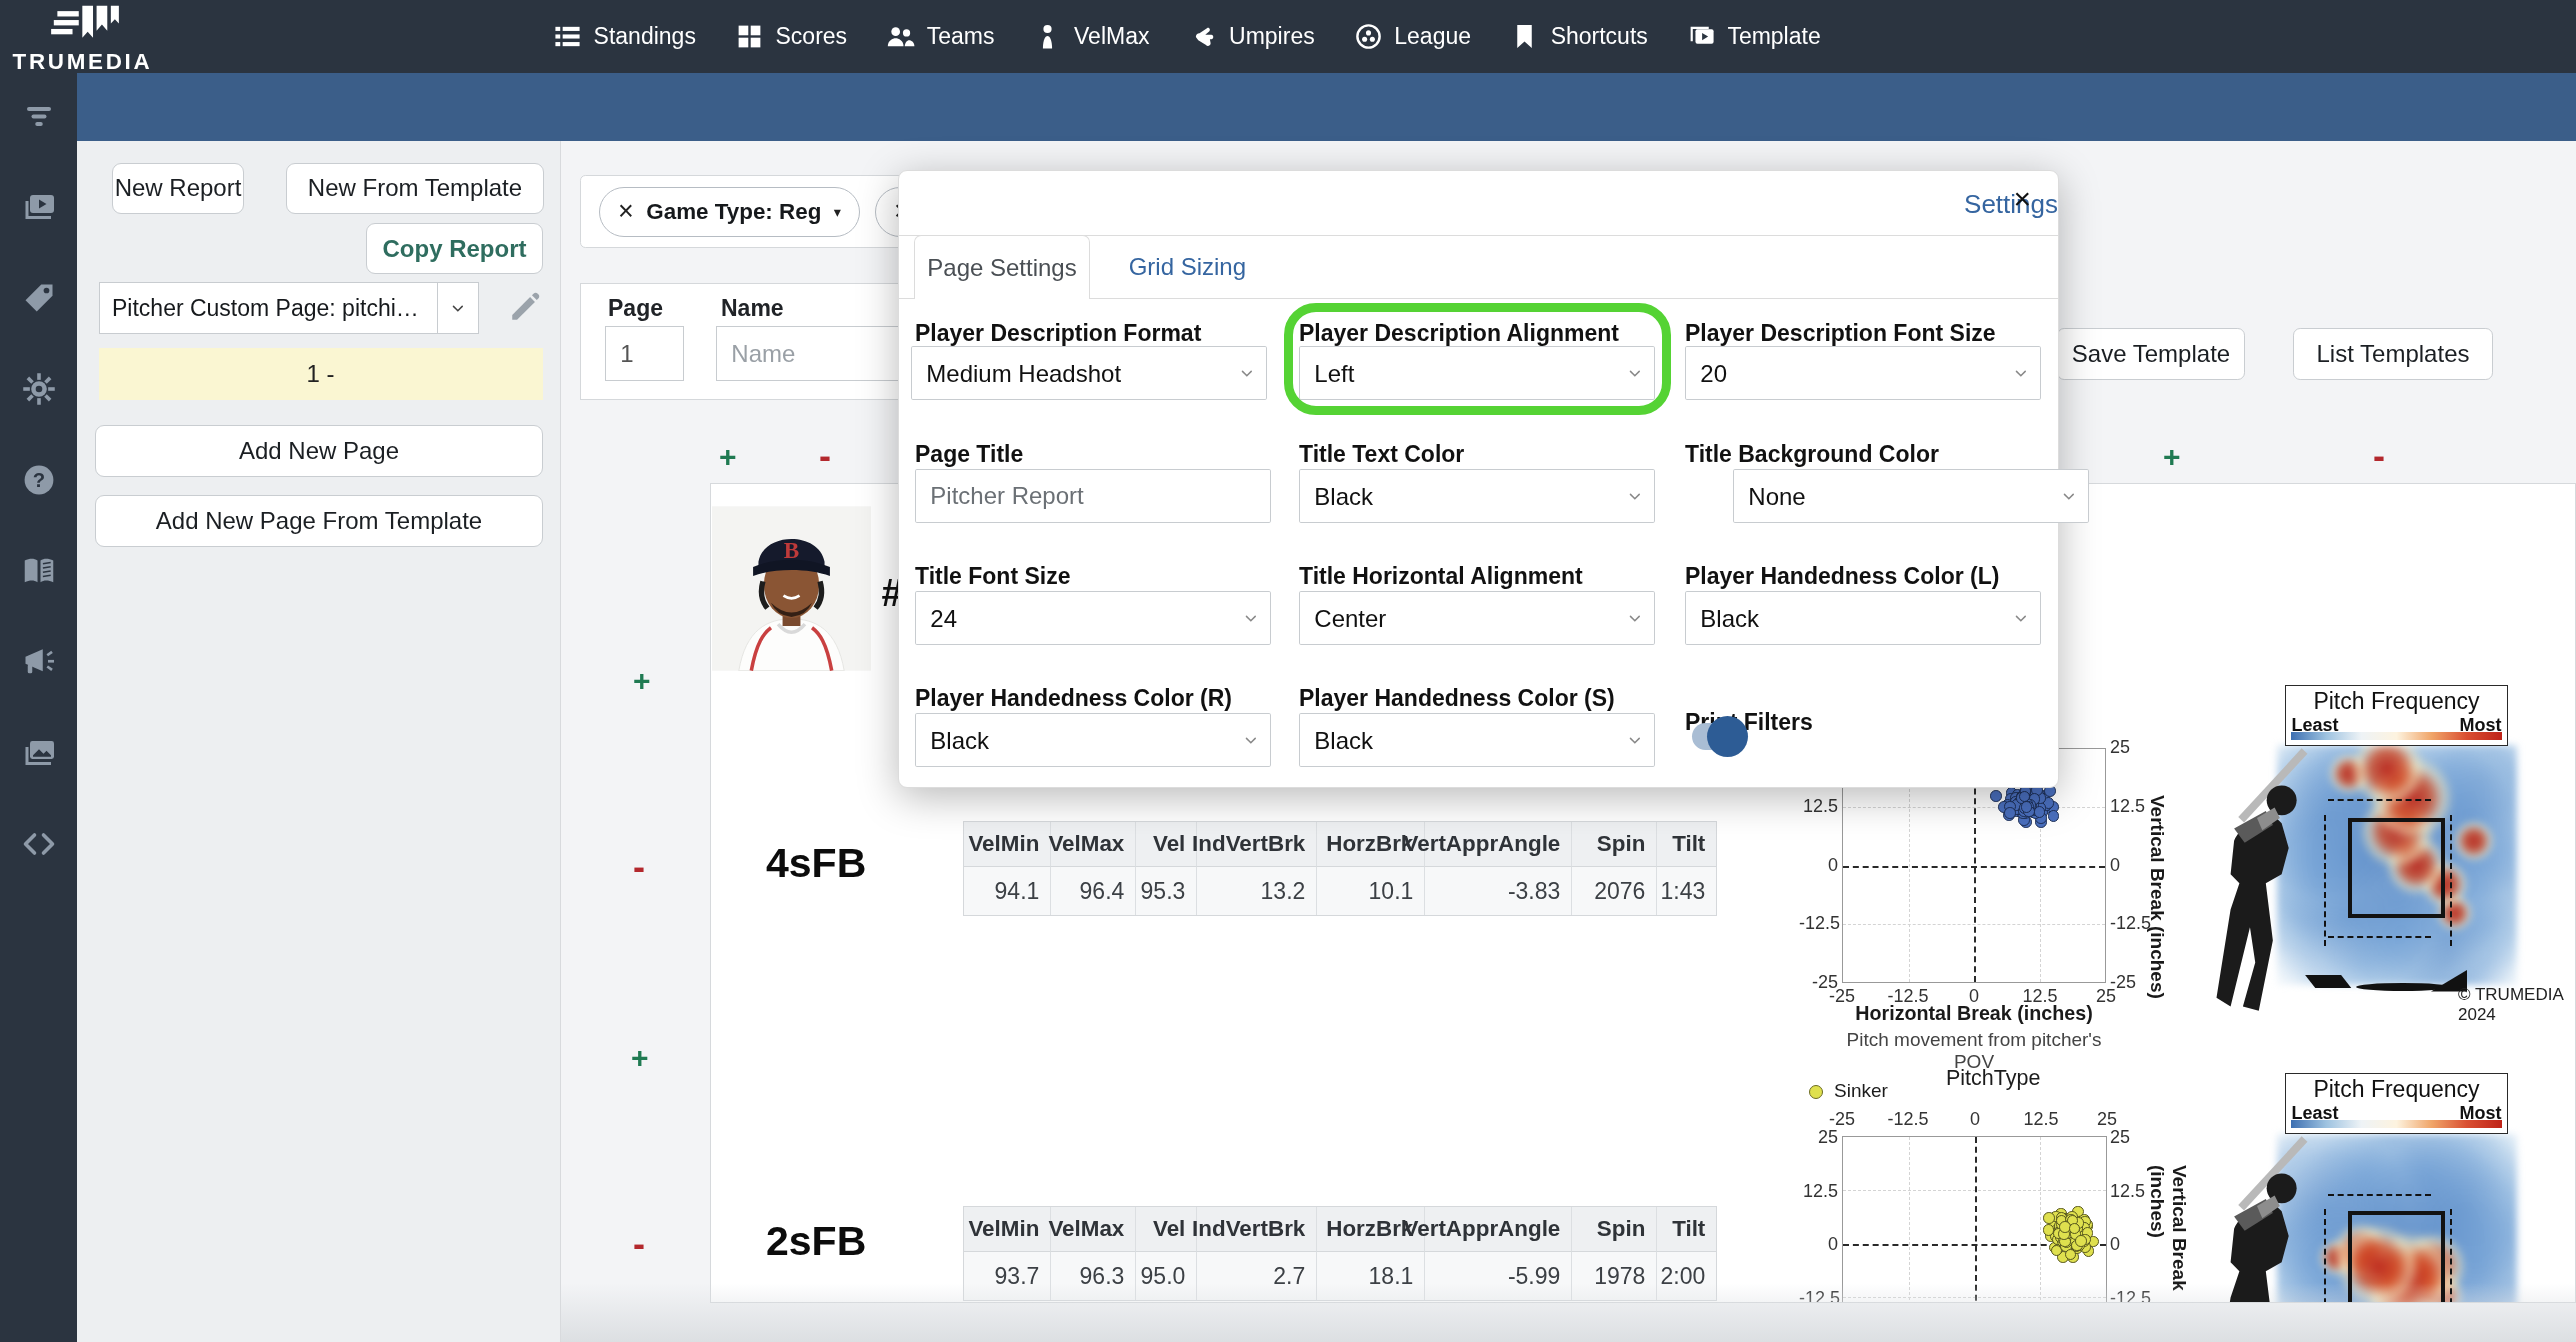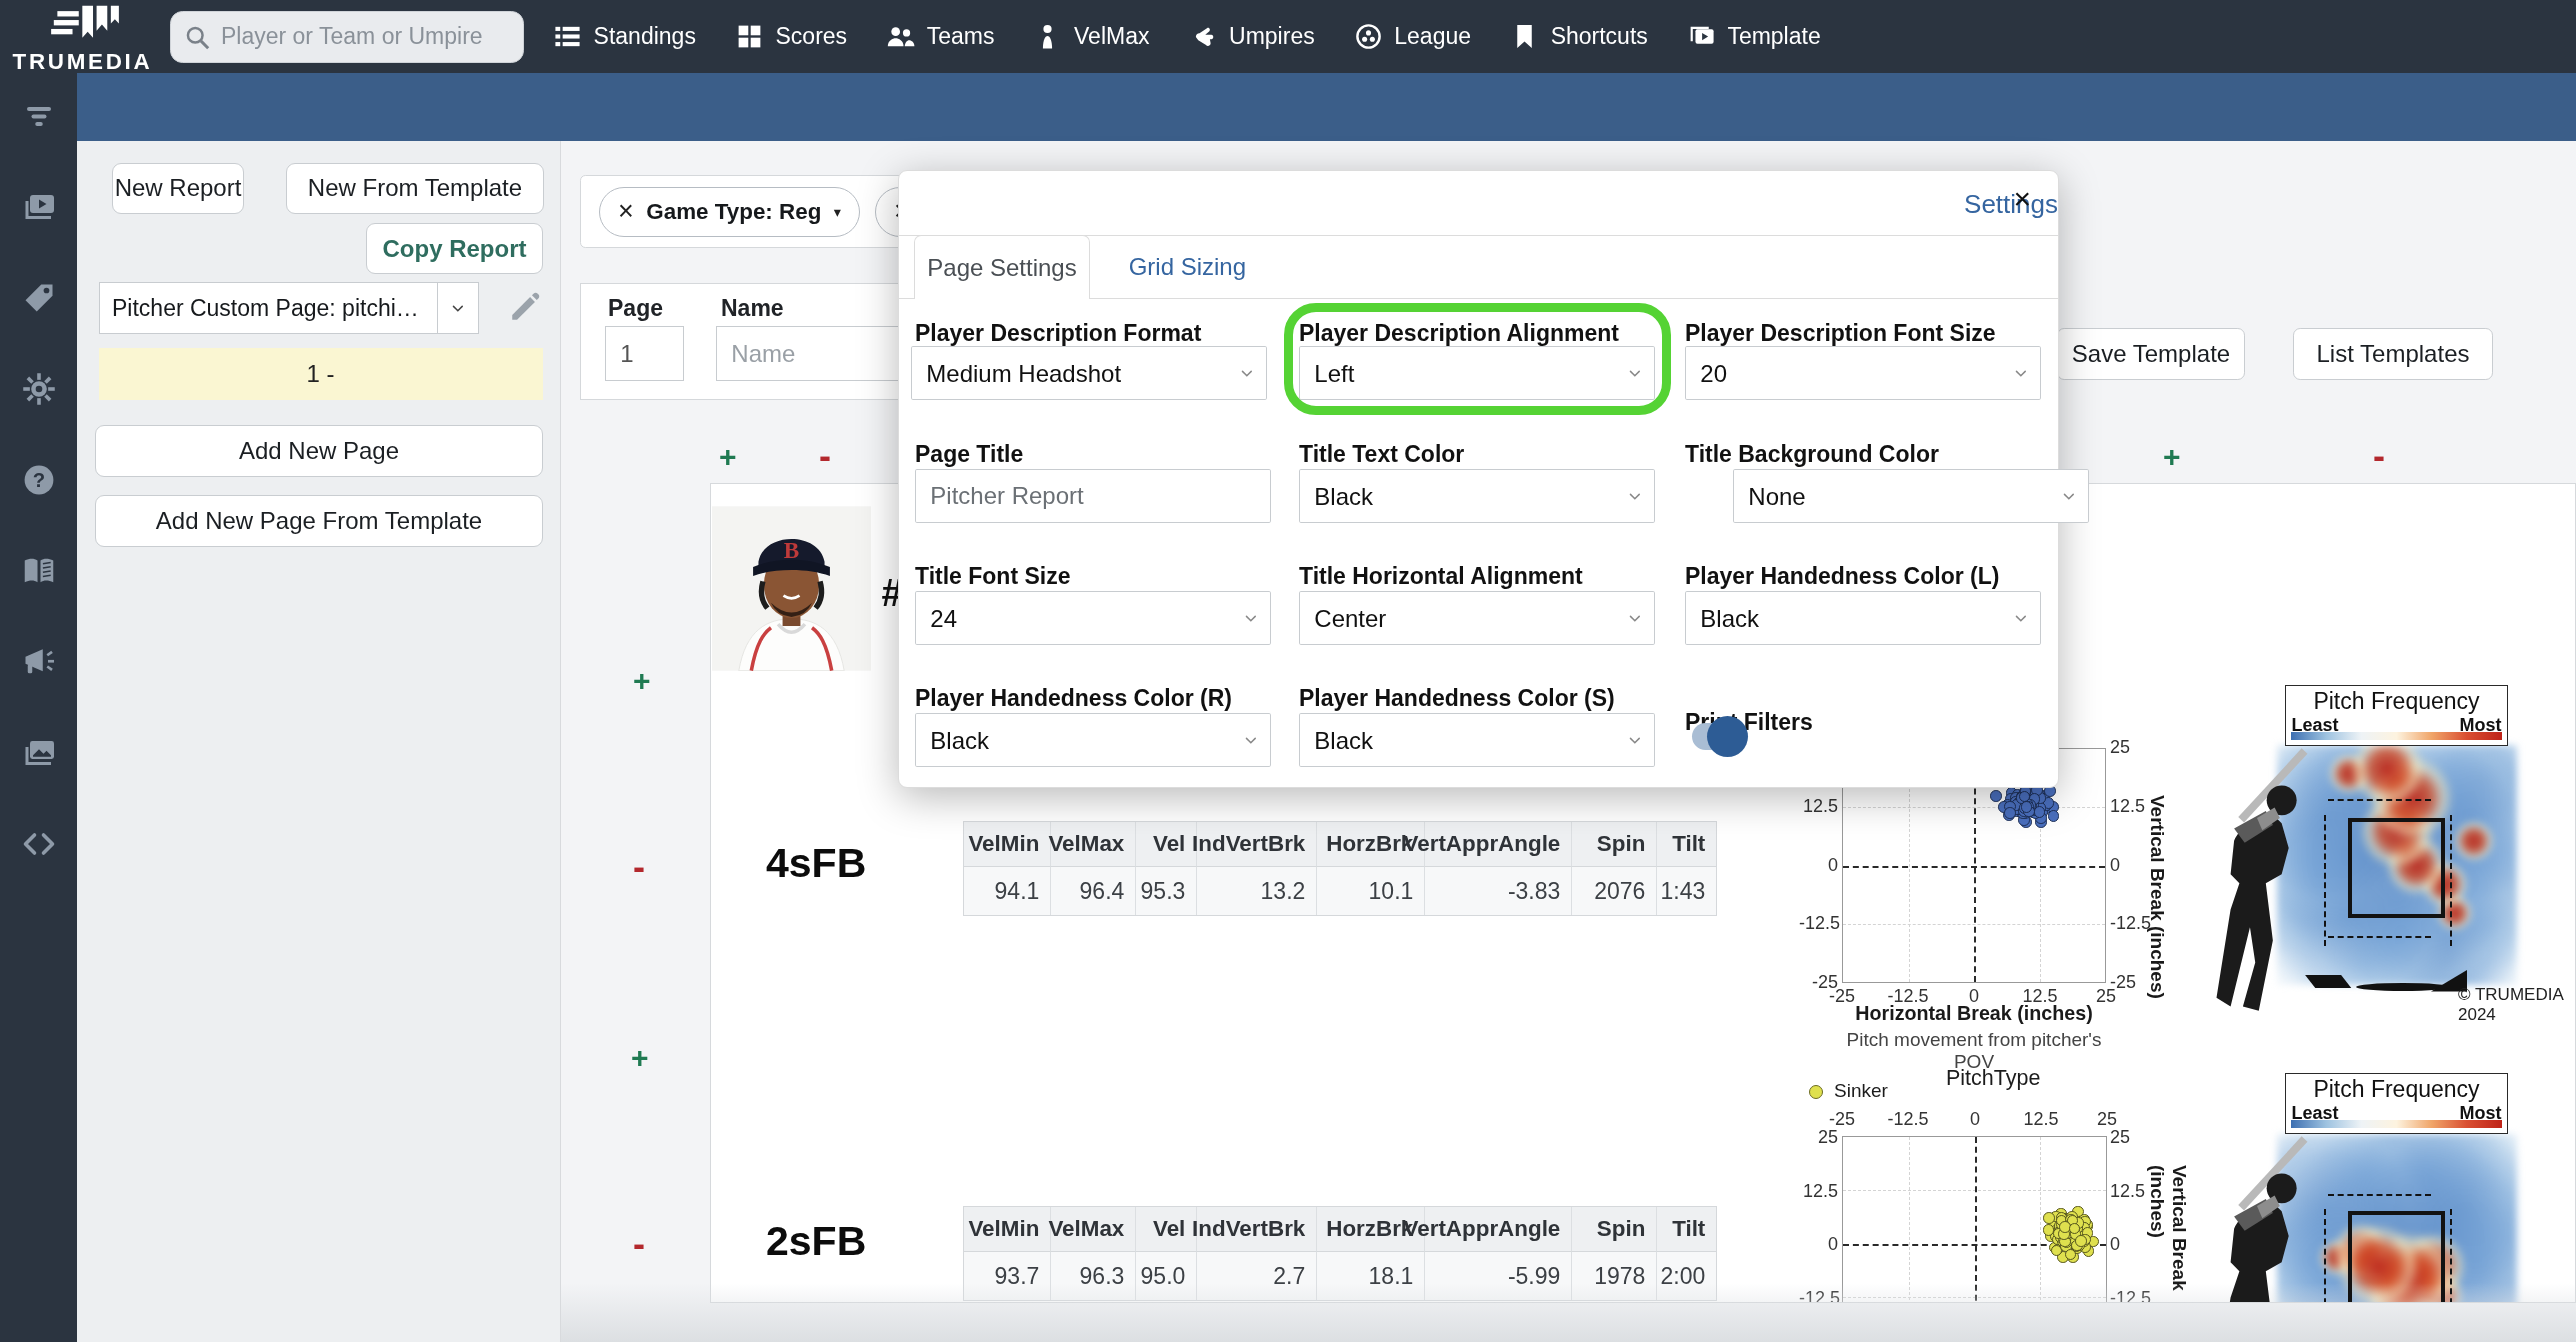--- a/index.html
+++ b/index.html
@@ -155,29 +155,20 @@
         <svg width="70" height="41" viewBox="0 0 78 46" fill="#fff">
           <rect x="8" y="8" width="24" height="6"></rect>
             <rect x="4" y="18" width="28" height="6"></rect>
             <rect x="1" y="28" width="24" height="6"></rect>
           <path d="M36 2h12v36l-6-7-6 7z"></path>
             <path d="M52 2h12v28l-6-7-6 7z"></path>
             <path d="M68 2h9v20l-4.5-5-4.5 5z"></path>
         </svg>
       </span>
       <span class="logo-text">TRUMEDIA</span>
-    </div>
-    <div class="search">
-      <span class="sicon">
-          <svg viewBox="0 0 24 24" fill="currentColor">
-            <circle cx="10" cy="10" r="6.5" fill="none" stroke="currentColor" stroke-width="2.2"></circle>
-            <line x1="15" y1="15" x2="21.5" y2="21.5" stroke="currentColor" stroke-width="2.6"></line>
-          </svg>
-        </span>
-      <input placeholder="Player or Team or Umpire" style="">
     </div>
     <nav id="nav-items">
         <div class="nav-item">
           <span class="nicon">
             <svg viewBox="0 0 24 24" fill="currentColor">
               <rect x="2" y="4" width="4" height="3.4"></rect>
               <rect x="8" y="4" width="14" height="3.4"></rect>
               <rect x="2" y="10.3" width="4" height="3.4"></rect>
               <rect x="8" y="10.3" width="14" height="3.4"></rect>
               <rect x="2" y="16.6" width="4" height="3.4"></rect>

